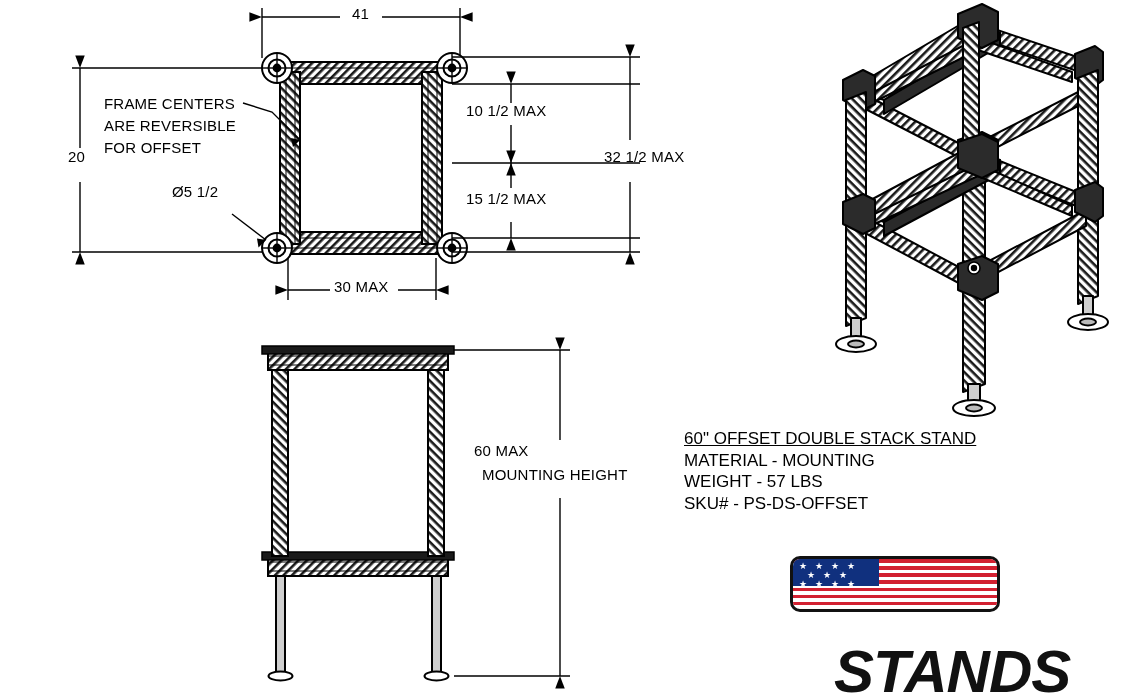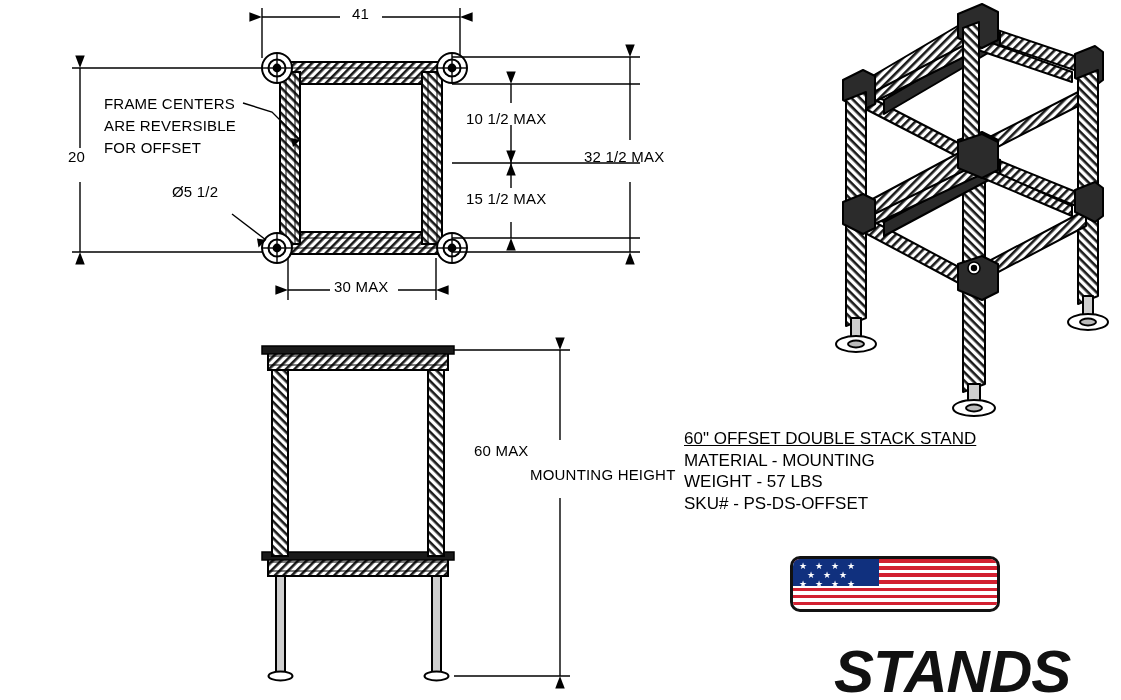--- a/index.html
+++ b/index.html
@@ -329,26 +329,26 @@
   <div class="txt" style="left:352px; top:5px;">41</div>
   <div class="txt" style="left:68px; top:148px;">20</div>
   <div class="txt" style="left:334px; top:278px;">30 MAX</div>
 
   <div class="txt" style="left:104px; top:95px;">FRAME CENTERS</div>
   <div class="txt" style="left:104px; top:117px;">ARE REVERSIBLE</div>
   <div class="txt" style="left:104px; top:139px;">FOR OFFSET</div>
 
   <div class="txt" style="left:172px; top:183px;">Ø5 1/2</div>
 
-  <div class="txt" style="left:466px; top:110px;text-align:right;">10 1/2 MAX</div>
+  <div class="txt" style="left:466px; top:102px;text-align:right;">10 1/2 MAX</div>
   <div class="txt" style="left:466px; top:190px;">15 1/2 MAX</div>
-  <div class="txt" style="left:584px; top:148px;">32 1/2 MAX</div>
+  <div class="txt" style="left:604px; top:148px;">32 1/2 MAX</div>
 
   <div class="txt" style="left:474px; top:442px;">60 MAX</div>
-  <div class="txt" style="left:482px; top:466px;margin-left:48px;">MOUNTING HEIGHT</div>
+  <div class="txt" style="left:482px; top:466px;">MOUNTING HEIGHT</div>
 
   <div class="spec-block">
     <div class="spec-title">60" OFFSET DOUBLE STACK STAND</div>
     <div class="spec-line">MATERIAL - MOUNTING</div>
     <div class="spec-line">WEIGHT - 57 LBS</div>
     <div class="spec-line">SKU# - PS-DS-OFFSET</div>
   </div>
 
   <div class="logo">
     <div class="flagbox">

